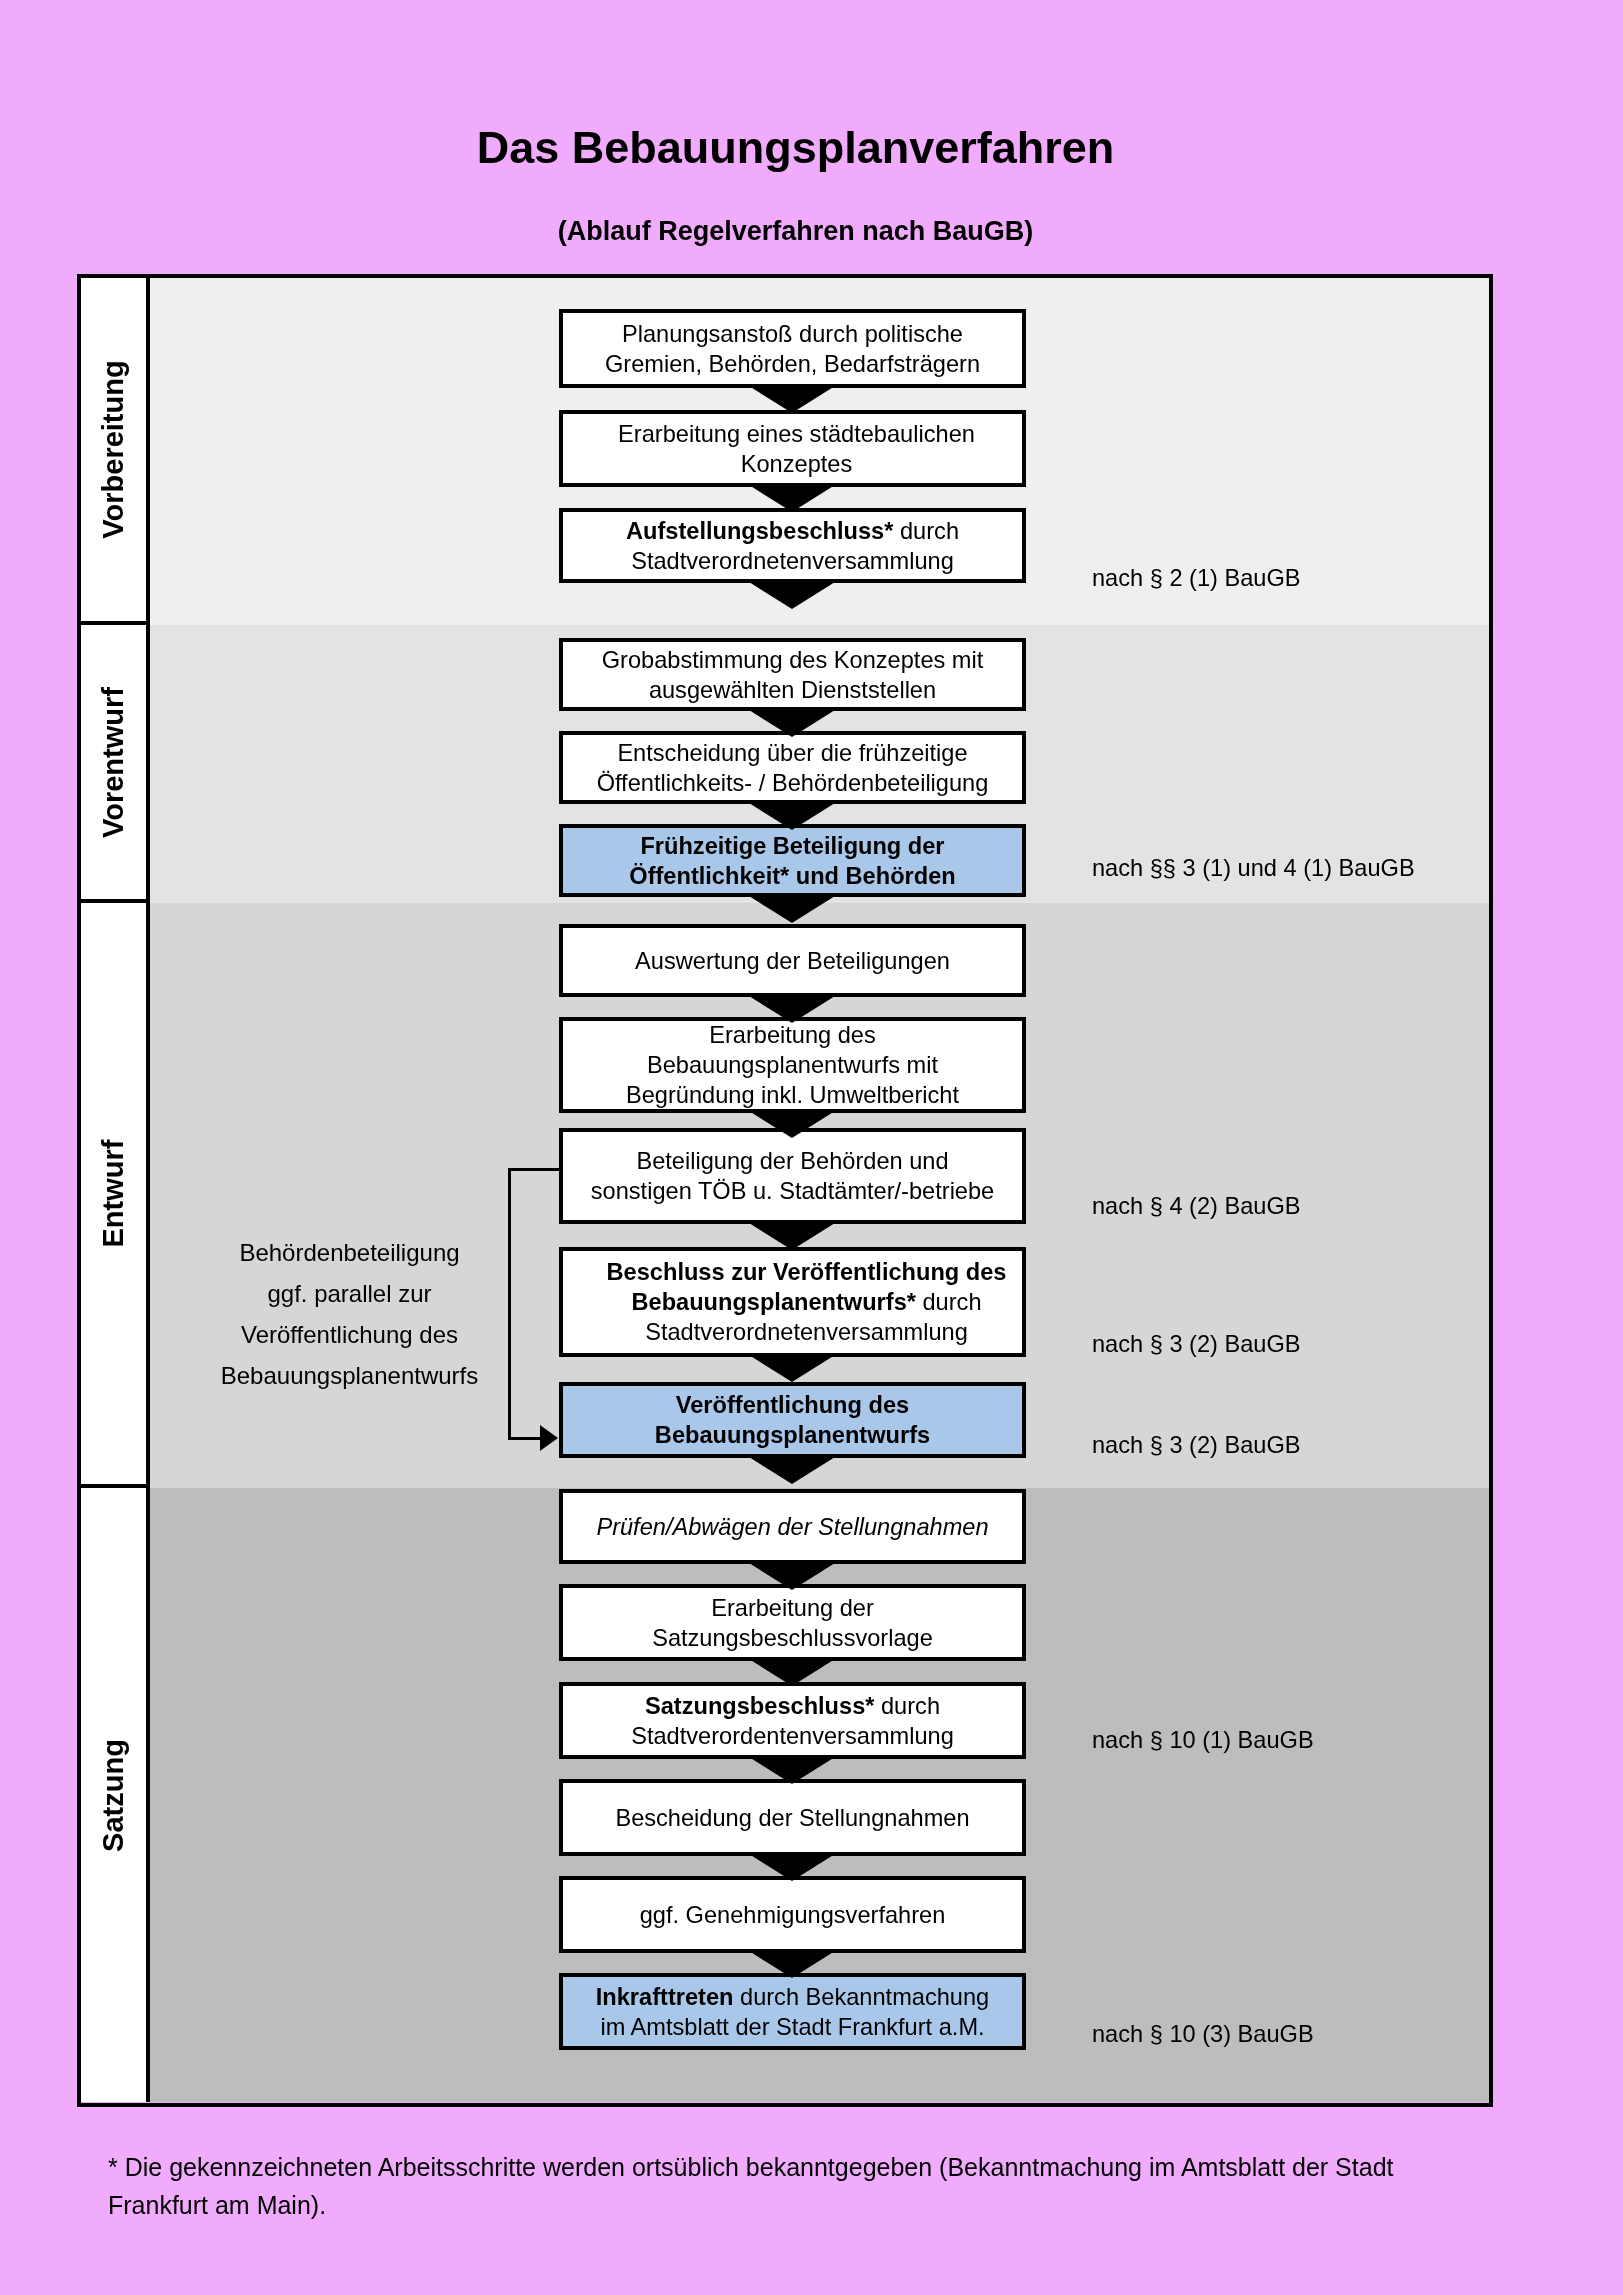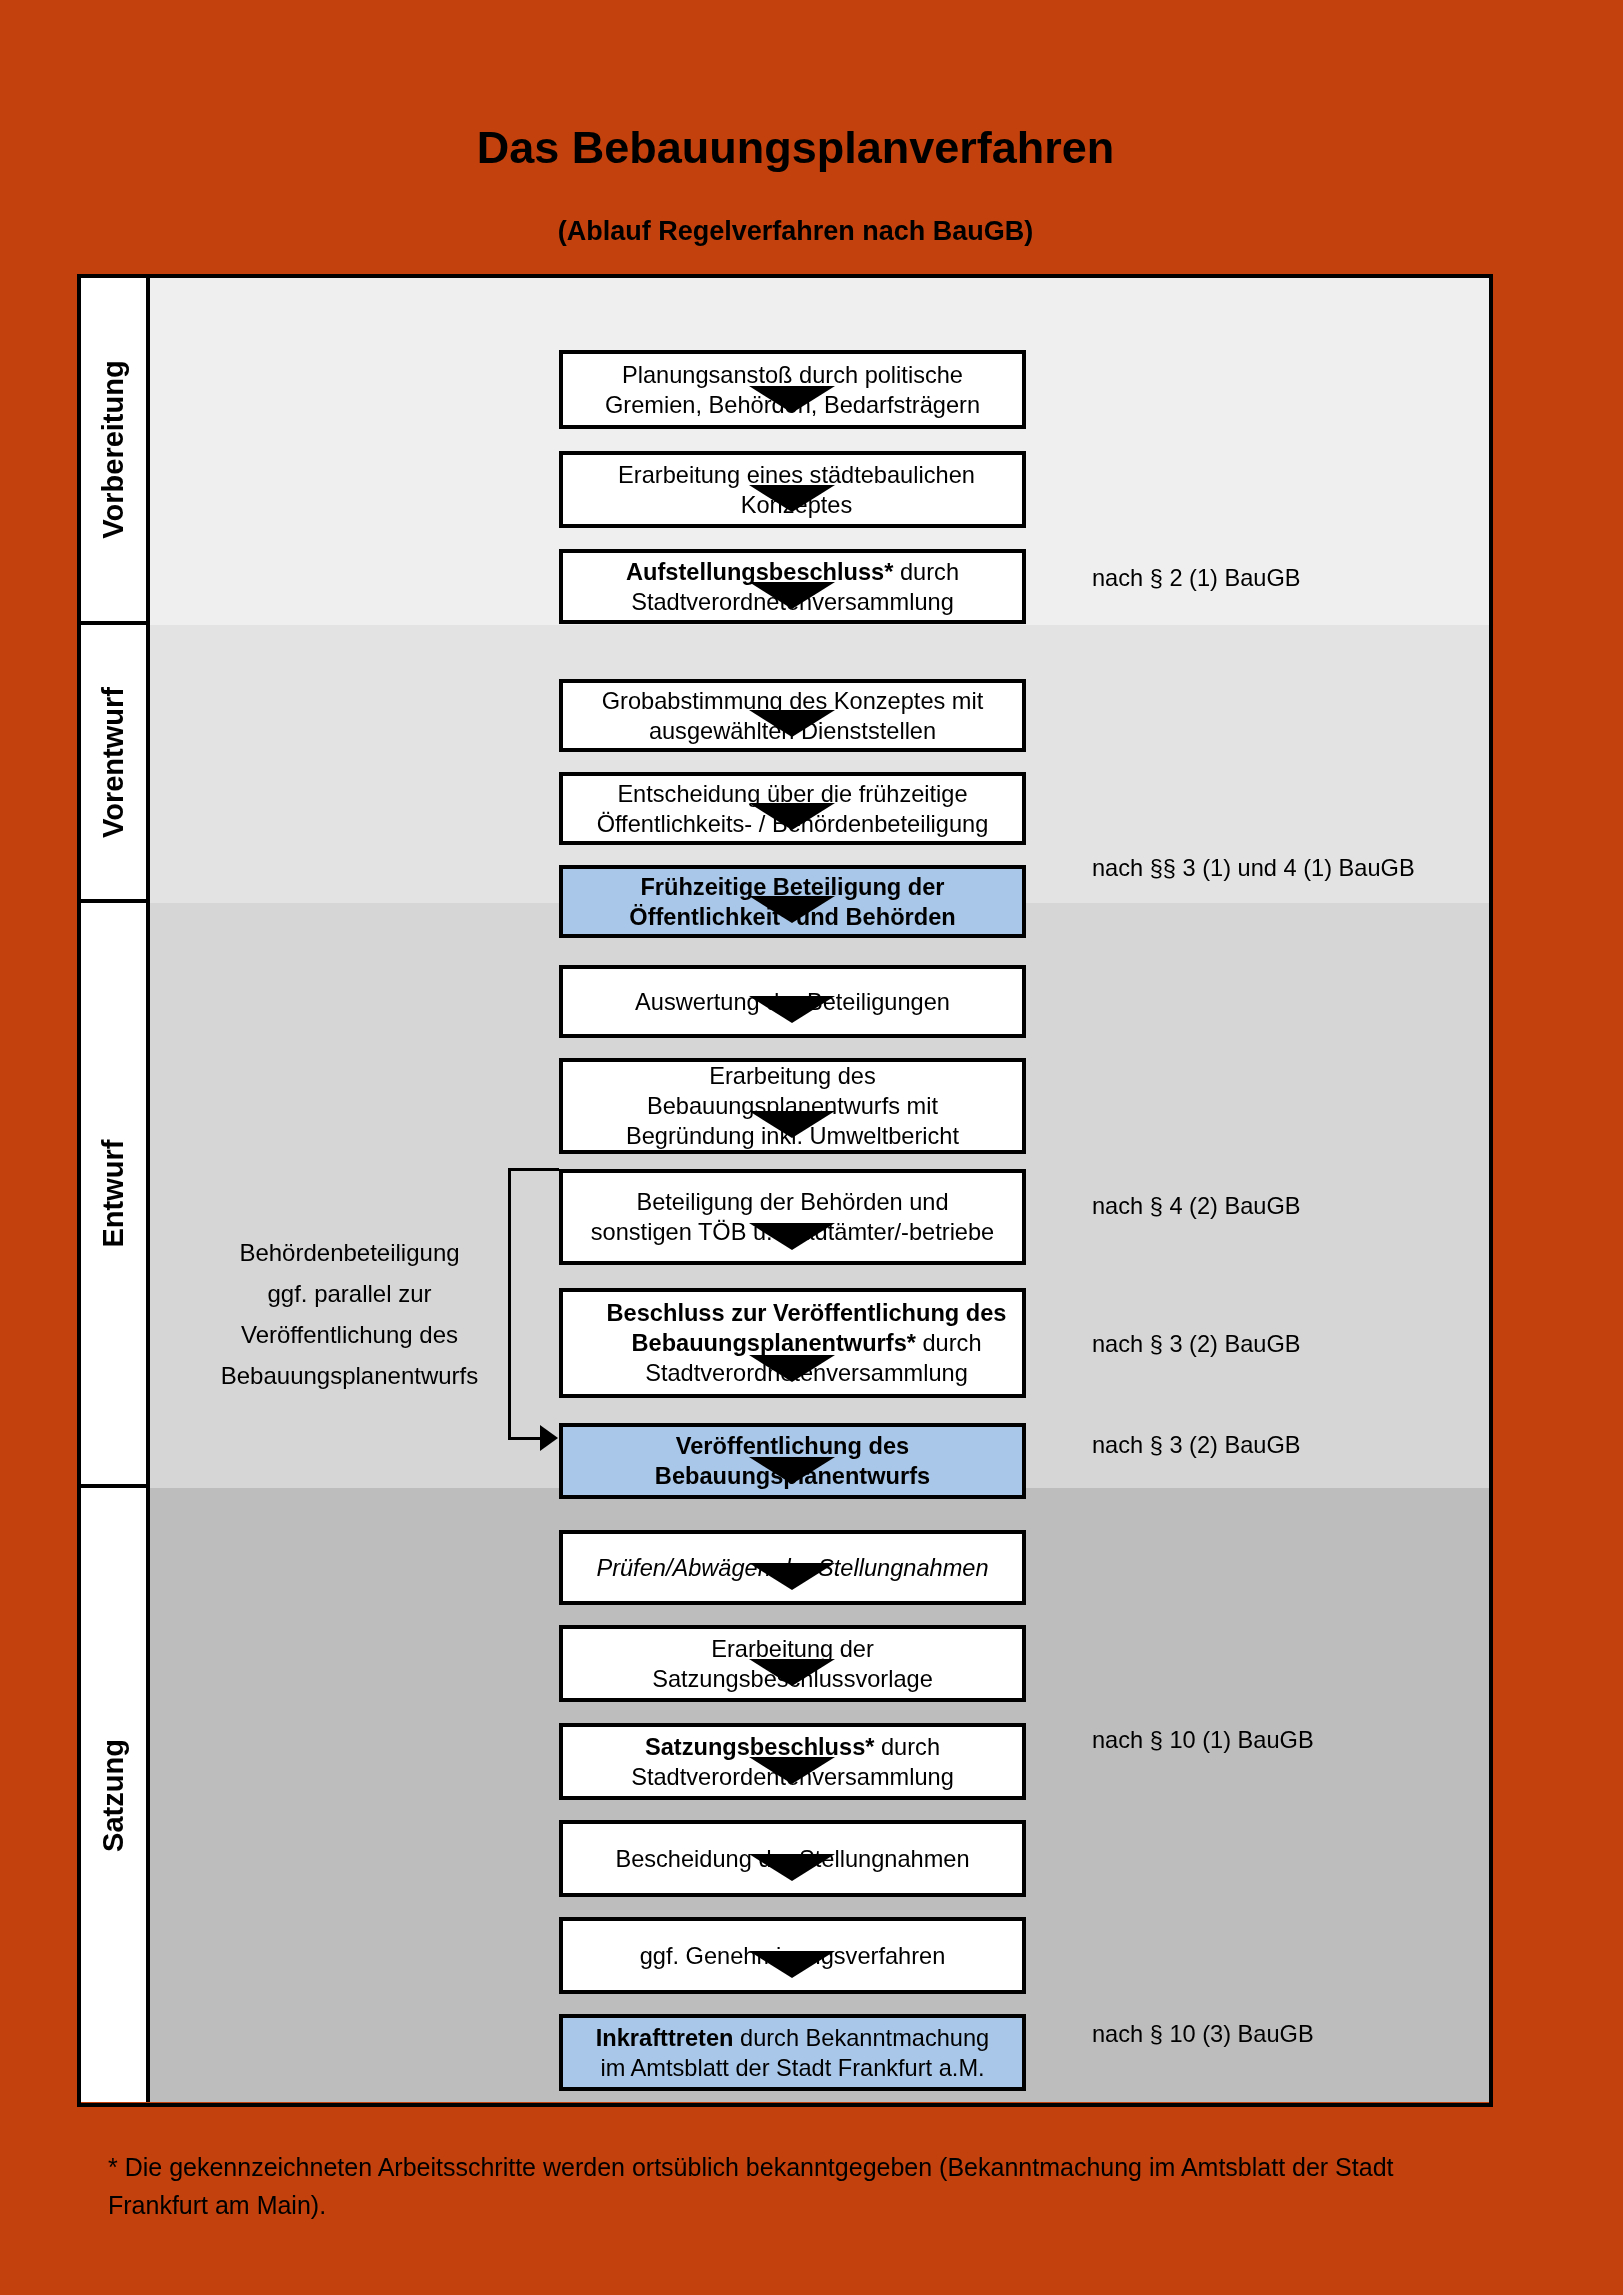--- a/index.html
+++ b/index.html
@@ -1,33 +1,33 @@
 <!DOCTYPE html>
 <html style="font-size:10.5px"><head>
 <meta charset="utf-8">
 <style>
   html,body{margin:0;padding:0;background:#ffffff;}
-  .page{position:relative;width:1623px;height:2295px;background:#c2410c;
+  .page{position:relative;width:1623px;height:2295px;background:#f0abfc;
         font-family:"Liberation Sans","DejaVu Sans",sans-serif;color:#000;overflow:hidden;}
   .title{position:absolute;left:0;top:122px;width:1591px;text-align:center;
          font-size:45px;font-weight:bold;letter-spacing:0px;}
   .subtitle{position:absolute;left:0;top:216px;width:1591px;text-align:center;
             font-size:27px;font-weight:bold;}
   .frame{position:absolute;left:77px;top:274px;width:1416px;height:1833px;
          border:4.6px solid #000;box-sizing:border-box;}
   .phase-cell{position:absolute;left:0;width:69px;box-sizing:border-box;
               border-right:4.6px solid #000;background:#fff;
               display:flex;align-items:center;justify-content:center;}
   .phase-cell.divider{border-bottom:4.6px solid #000;}
   .phase-cell span{transform:rotate(-90deg);white-space:nowrap;
                    font-size:29px;font-weight:bold;}
   .section{position:absolute;left:69px;width:1339px;}
   .box{position:absolute;left:478px;width:467px;box-sizing:border-box;
        border:4.6px solid #000;background:#ffffff;
-       display:flex;align-items:center;justify-content:center;margin-top:41px;}
+       display:flex;align-items:center;justify-content:center;}
   .box .txt{white-space:pre-line;text-align:center;font-size:23.6px;line-height:30px;}
   .box .b{font-weight:bold;}
   .arrow{position:absolute;left:668px;width:0;height:0;
          border-left:43px solid transparent;border-right:43px solid transparent;
          border-top:27.5px solid #000;}
   .law{position:absolute;left:1011px;font-size:23.6px;white-space:nowrap;}
   .sidenote{position:absolute;left:121px;top:954px;width:295px;text-align:center;
             font-size:24px;line-height:41px;white-space:pre-line;}
   .conn{position:absolute;background:#000;}
   .conn-arrowhead{position:absolute;left:459px;top:1147px;width:0;height:0;

